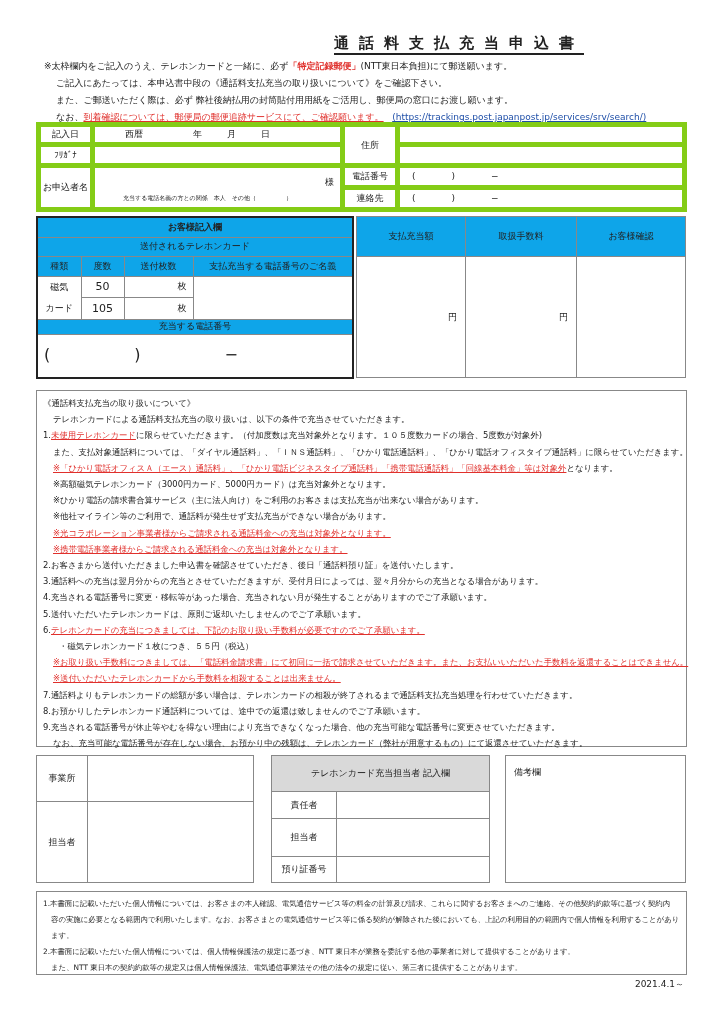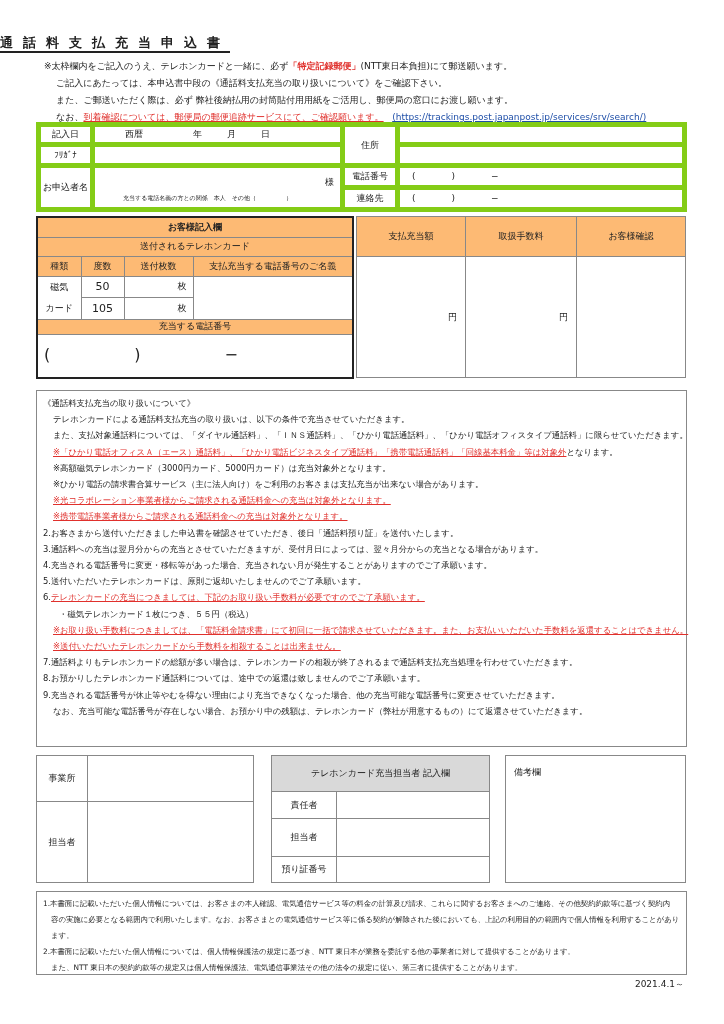--- a/index.html
+++ b/index.html
@@ -2,42 +2,42 @@
 <html><head>
 <meta charset="utf-8">
 <style>
   * { box-sizing: border-box; margin: 0; padding: 0; }
   body {
     width: 724px; height: 1024px; background: #fff; position: relative;
     font-family: "DejaVu Sans", sans-serif; color: #222; overflow: hidden;
   }
   .abs { position: absolute; }
   .title {
-    left: 0; width: 584px; top: 34px; text-align: left;
-    font-size: 13px; font-weight: bold; letter-spacing: 10px;
+    left: 0; width: 584px; top: 34px; text-align: right;
+    font-size: 15px; font-weight: bold; letter-spacing: 10px;
   }
   .title span { border-bottom: 2px solid #222; padding-bottom: 1px; }
   .intro { left: 44px; top: 58px; font-size: 9px; line-height: 17px; }
   .intro div { white-space: nowrap; }
   .redu { color: #e0302c; text-decoration: underline; }
   .bred { color: #e0302c; font-weight: bold; }
   .link { color: #1f4fa8; text-decoration: underline; }
 
   table { border-collapse: collapse; }
   td { font-size: 9px; text-align: center; vertical-align: middle; }
 
   
   #applicant { left: 36px; top: 122px; width: 651px; height: 87px; border: 2px solid #222; }
   #applicant td { border: 5px solid #84cc16; }
   .dotted-b { border-bottom: 1px dotted #888 !important; }
 
   
   #customer { left: 36px; top: 216px; width: 318px; height: 163px; border: 2px solid #222; }
   #customer td { border: 1px solid #888; }
-  .yel { background: #fdba74; margin-left: 32px; }
+  .yel { background: #0ea5e9; margin-left: 32px; }
   #ntt { left: 356px; top: 216px; width: 330px; height: 162px; border: 1px solid #888; }
   #ntt td { border: 1px solid #888; }
 
   
   #notes { left: 36px; top: 390px; width: 651px; height: 357px; border: 1px solid #888; padding: 4px 6px; font-size: 8.4px; line-height: 16.2px; }
   #notes div { white-space: nowrap; }
   .i1 { padding-left: 10px; }
   .i2 { padding-left: 16px; }
 
   
@@ -158,24 +158,26 @@
     <td style="text-align:right;padding-right:8px">円</td>
     <td style="text-align:right;padding-right:8px">円</td>
     <td></td>
   </tr>
 </tbody>
   </table>
 
 <div class="abs" id="notes">
   <div>《通話料支払充当の取り扱いについて》</div>
   <div class="i1">テレホンカードによる通話料支払充当の取り扱いは、以下の条件で充当させていただきます。</div>
+  <div><span>1.</span><span class="redu">未使用テレホンカード</span><span>に限らせていただきます。（付加度数は充当対象外となります。１０５度数カードの場合、5度数が対象外)</span></div>
   <div class="i1">また、支払対象通話料については、「ダイヤル通話料」、「ＩＮＳ通話料」、「ひかり電話通話料」、「ひかり電話オフィスタイプ通話料」に限らせていただきます。</div>
   <div class="i1"><span class="redu">※「ひかり電話オフィスＡ（エース）通話料」、「ひかり電話ビジネスタイプ通話料」「携帯電話通話料」「回線基本料金」等は対象外</span><span>となります。</span></div>
   <div class="i1">※高額磁気テレホンカード（3000円カード、5000円カード）は充当対象外となります。</div>
   <div class="i1">※ひかり電話の請求書合算サービス（主に法人向け）をご利用のお客さまは支払充当が出来ない場合があります。</div>
+  <div class="i1">※他社マイライン等のご利用で、通話料が発生せず支払充当ができない場合があります。</div>
   <div class="i1 redu">※光コラボレーション事業者様からご請求される通話料金への充当は対象外となります。</div>
   <div class="i1 redu">※携帯電話事業者様からご請求される通話料金への充当は対象外となります。</div>
   <div>2.お客さまから送付いただきました申込書を確認させていただき、後日「通話料預り証」を送付いたします。</div>
   <div>3.通話料への充当は翌月分からの充当とさせていただきますが、受付月日によっては、翌々月分からの充当となる場合があります。</div>
   <div>4.充当される電話番号に変更・移転等があった場合、充当されない月が発生することがありますのでご了承願います。</div>
   <div>5.送付いただいたテレホンカードは、原則ご返却いたしませんのでご了承願います。</div>
   <div><span>6.</span><span class="redu">テレホンカードの充当につきましては、下記のお取り扱い手数料が必要ですのでご了承願います。</span></div>
   <div class="i2">・磁気テレホンカード１枚につき、５５円（税込）</div>
   <div class="i1 redu">※お取り扱い手数料につきましては、「電話料金請求書」にて初回に一括で請求させていただきます。また、お支払いいただいた手数料を返還することはできません。</div>
   <div class="i1 redu">※送付いただいたテレホンカードから手数料を相殺することは出来ません。</div>

